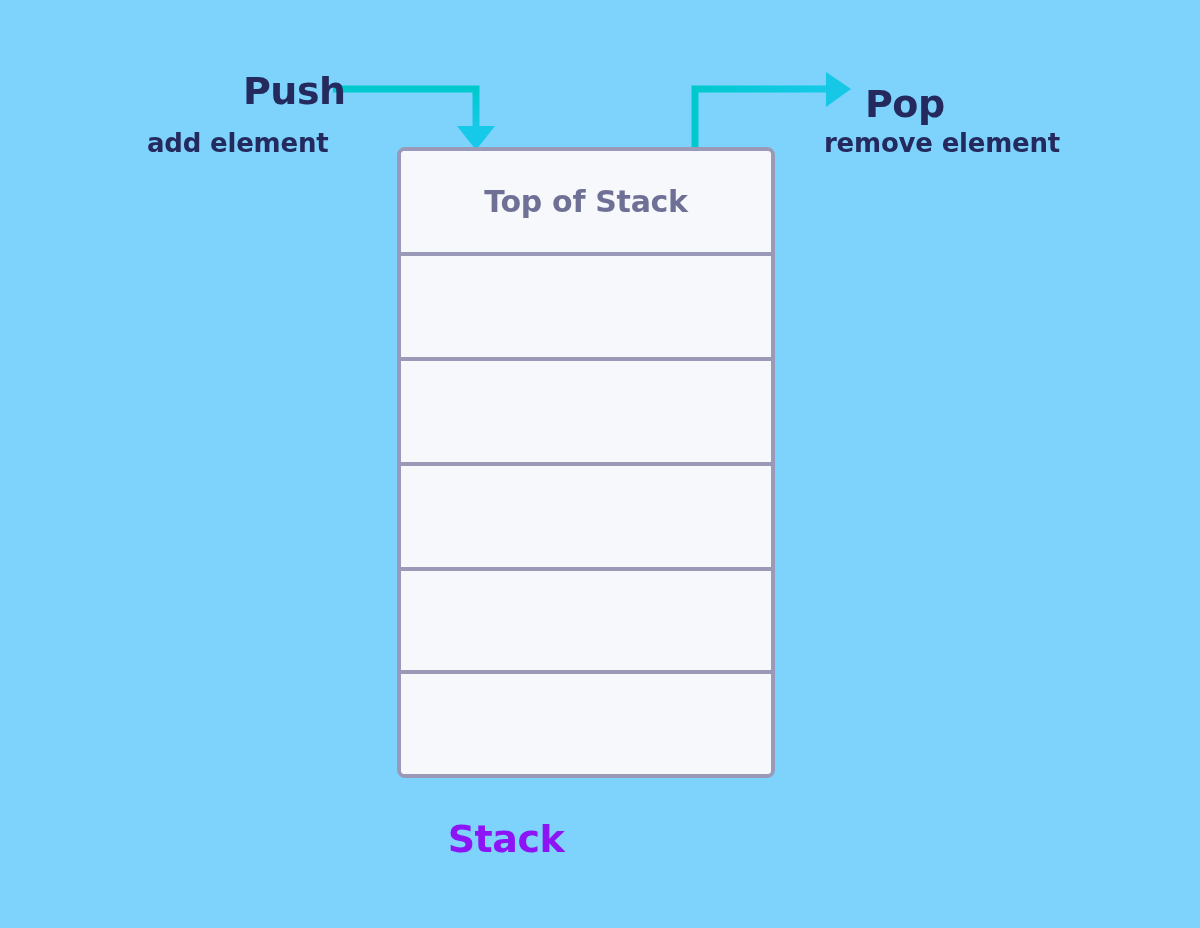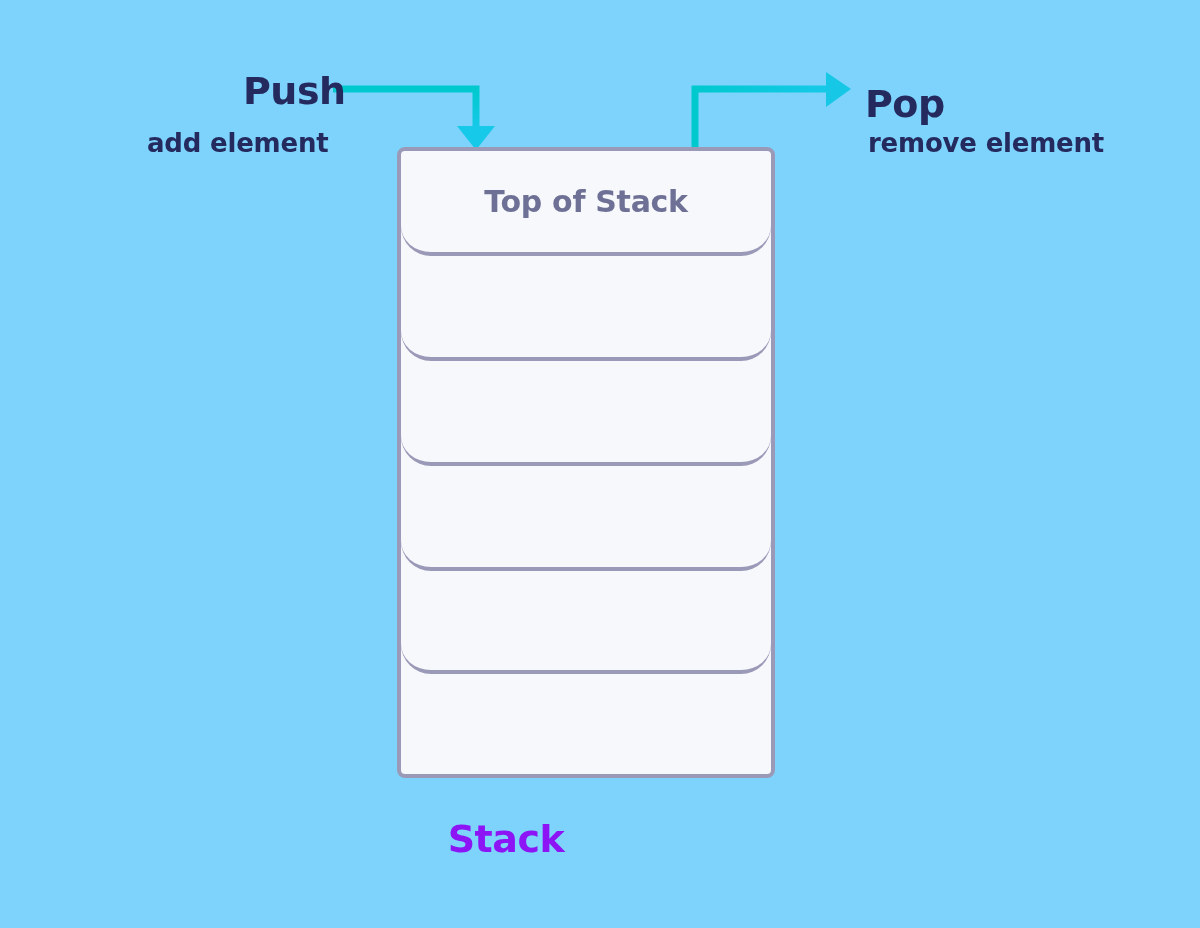--- a/index.html
+++ b/index.html
@@ -35,21 +35,21 @@
     font-size: 26px;
     line-height: 1;
     letter-spacing: -0.2px;
     color: #252a5e;
     white-space: nowrap;
   }
 
   #push-label   { left: 243px; top: 72px; }
   #push-sub     { left: 147px; top: 130px; }
   #pop-label    { left: 865px; top: 72px; margin-top: 13px; }
-  #pop-sub      { left: 868px; top: 130px; }
+  #pop-sub      { left: 824px; top: 130px; }
 
   #stack-caption {
     position: absolute;
     left: 0;
     top: 820px;
     width: 1012px;
     text-align: center;
     font-weight: 700;
     font-size: 38px;
     line-height: 1;
@@ -83,21 +83,20 @@
     overflow: hidden;
   }
   .cell {
     box-sizing: border-box;
     background: #f7f8fc;
     border-bottom: 4px solid #9a9ab8;
     display: flex;
     align-items: center;
     justify-content: center;
     flex: 0 0 auto;
-    border-radius: 30px;
   }
   .cell:last-child {
     border-bottom: none;
   }
   .cell-label {
     font-weight: 700;
     font-size: 30px;
     letter-spacing: -0.3px;
     color: #6e7195;
     white-space: nowrap;

